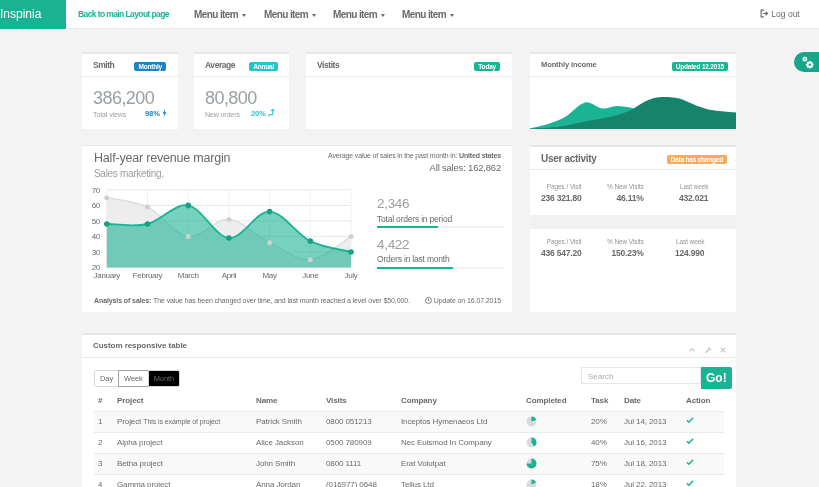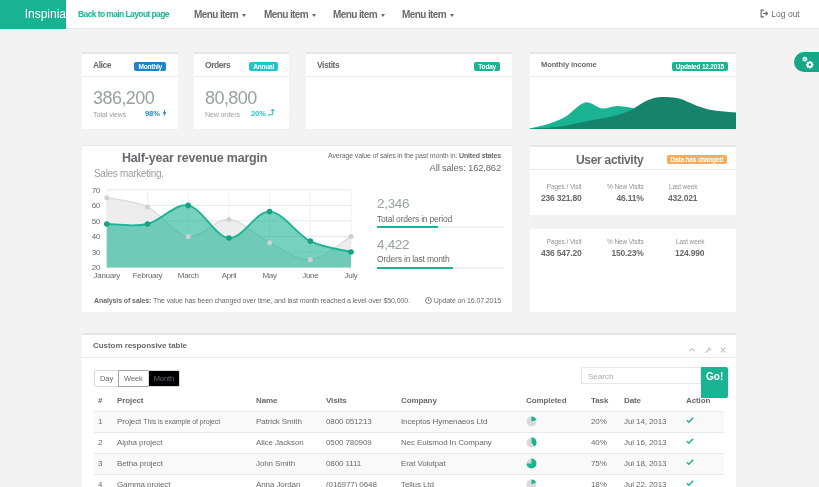--- a/index.html
+++ b/index.html
@@ -1,21 +1,21 @@
 <!DOCTYPE html>
 <html><head>
 <meta charset="utf-8">
 <style>
 * { margin:0; padding:0; box-sizing:border-box; }
 html,body { width:819px; height:487px; overflow:hidden; }
 body { background:#f3f3f4; font-family:"Liberation Sans", sans-serif; color:#676a6c; position:relative; }
 .abs { position:absolute; }
 
 #nav { position:absolute; left:0; top:0; width:819px; height:29px; background:#fff; border-bottom:1px solid #e7eaec; }
-#logo { position:absolute; left:0; top:0; width:66px; height:29px; background:#19b394; color:#fff; font-size:12px; line-height:29px; text-align:right; }
+#logo { position:absolute; left:0; top:0; width:66px; height:29px; background:#19b394; color:#fff; font-size:12px; line-height:29px; text-align:left; }
 #back { position:absolute; left:78px; top:0; line-height:29px; color:#1ab394; font-weight:bold; font-size:8.5px; letter-spacing:-0.6px; }
 .mi { position:absolute; top:0; line-height:29px; color:#676a6c; font-weight:bold; font-size:10px; letter-spacing:-0.6px; }
 .caret { display:inline-block; width:0; height:0; border-left:2.5px solid transparent; border-right:2.5px solid transparent; border-top:3.5px solid #676a6c; margin-left:2px; vertical-align:1px; }
 #logout { position:absolute; left:760px; top:0; line-height:29px; color:#676a6c; font-size:8.5px; }
 
 .ibox { position:absolute; background:#fff; border-top:2px solid #e4e6e9; }
 .ititle { height:23px; border-bottom:1px solid #e7eaec; position:relative; }
 .ititle h5 { position:absolute; left:11px; top:6px; font-size:8.5px; color:#676a6c; font-weight:bold; letter-spacing:-0.45px; }
 .badge { position:absolute; top:8px; color:#fff; font-size:6.5px; font-weight:bold; padding:1px 4px; border-radius:2px; line-height:1.15; letter-spacing:-0.2px; }
 .bignum { color:#9aa0a3; font-size:18px; letter-spacing:-0.55px; white-space:nowrap; line-height:20px; }
@@ -61,35 +61,35 @@
           <line x1="8.8" y1="3.2" x2="4.2" y2="7.8"></line>
         </g>
 <circle cx="6.5" cy="5.5" r="2.3"></circle>
         <circle cx="6.5" cy="5.5" r="1" fill="#18a689"></circle>
 </g>
 </svg>
 </div>
 
 <div class="ibox" style="left:82px; top:52px; width:96px; height:77px;">
   <div class="ititle">
-      <h5>Alice</h5>
+      <h5>Smith</h5>
       <span class="badge" style="right:12px; background:#1c84c6;">Monthly</span>
     </div>
   <div style="padding:11px 11px 0 11px; position:relative;">
     <div class="bignum">386,200</div>
     <div class="cardlbl">Total views</div>
     <div style="position:absolute; right:11px; top:32px; color:#1c84c6; font-weight:bold; font-size:7.5px;">98% <svg width="5" height="8" viewBox="0 0 10 16" style="vertical-align:-1px">
           <path d="M6.5 0 L1 9 H4.5 L3 16 L9 6.5 H5.5 Z" fill="#1c84c6"></path>
         </svg></div>
   </div>
 </div>
 
 <div class="ibox" style="left:194px; top:52px; width:95px; height:77px;">
   <div class="ititle">
-      <h5>Orders</h5>
+      <h5>Average</h5>
       <span class="badge" style="right:11px; background:#23c6c8;">Annual</span>
     </div>
   <div style="padding:11px 11px 0 11px; position:relative;">
     <div class="bignum">80,800</div>
     <div class="cardlbl">New orders</div>
     <div style="position:absolute; right:14px; top:32px; color:#23c6c8; font-weight:bold; font-size:7.5px;">20% <svg width="7" height="8" viewBox="0 0 12 14" style="vertical-align:-1px">
           <path d="M5 3.2 L8 0.5 L11 3.2 M8 1 V10 M8 10 H1.5 V12.5" fill="none" stroke="#23c6c8" stroke-width="1.8"></path>
         </svg></div>
   </div>
 </div>
@@ -107,21 +107,21 @@
       <span class="badge" style="right:8px; background:#1ab394; font-size:6.5px;">Updated 12.2015</span>
     </div>
   <svg width="206" height="52" viewBox="0 25 206 52" style="display:block;">
     <path d="M-2.0,76.8 C1.3,76.0 11.8,74.0 18.0,72.0 C24.2,70.0 28.8,68.6 35.0,65.0 C41.2,61.4 48.8,51.9 55.0,50.5 C61.2,49.1 66.5,55.9 72.0,56.5 C77.5,57.1 81.7,53.8 88.0,54.0 C94.3,54.2 103.0,56.2 110.0,57.5 C117.0,58.8 123.3,59.9 130.0,61.5 C136.7,63.1 143.3,65.2 150.0,67.0 C156.7,68.8 164.2,70.7 170.0,72.0 C175.8,73.3 178.8,74.2 185.0,75.0 C191.2,75.8 203.3,76.5 207.0,76.8 L207,77 L-2,77 Z" fill="#1ab394"></path>
     <path d="M-2.0,76.8 C3.3,76.4 19.7,75.9 30.0,74.5 C40.3,73.1 51.3,70.2 60.0,68.5 C68.7,66.8 75.3,66.2 82.0,64.5 C88.7,62.8 94.5,61.0 100.0,58.5 C105.5,56.0 110.5,51.6 115.0,49.5 C119.5,47.4 122.8,46.3 127.0,45.6 C131.2,44.9 136.0,45.0 140.0,45.2 C144.0,45.4 146.8,45.7 151.0,47.0 C155.2,48.3 160.8,51.4 165.0,53.0 C169.2,54.6 172.5,55.8 176.0,56.8 C179.5,57.8 182.5,58.3 186.0,58.8 C189.5,59.3 193.5,59.5 197.0,59.8 C200.5,60.1 205.3,60.5 207.0,60.6 L207,77 L-2,77 Z" fill="#17836b"></path>
   </svg>
 </div>
 
 <div class="ibox" style="left:82px; top:145px; width:430px; height:167px; border-top:1px solid #e7eaec;">
   <div style="position:absolute; left:12px; top:5px;">
-    <div style="font-size:12.5px; font-weight:bold; color:#676a6c; letter-spacing:-0.2px;margin-left:28px;">Half-year revenue margin</div>
+    <div style="font-size:12.5px; font-weight:normal; color:#676a6c; letter-spacing:-0.2px;">Half-year revenue margin</div>
     <div style="font-size:10px; color:#9a9da0; margin-top:3px; letter-spacing:-0.3px;">Sales marketing.</div>
   </div>
   <div style="position:absolute; right:11px; top:6px; text-align:right; color:#676a6c;">
     <div style="font-size:7px; letter-spacing:-0.15px;">Average value of sales in the past month in: <b>United states</b></div>
     <div style="font-size:9.5px; letter-spacing:-0.2px; margin-top:3px;">All sales: 162,862</div>
   </div>
   <svg width="300" height="140" viewBox="0 0 300 140" style="position:absolute; left:0; top:0;">
     <g stroke="#e7e7e7" stroke-width="1">
       <line x1="24.8" y1="43.9" x2="269" y2="43.9"></line>
       <line x1="24.8" y1="59.4" x2="269" y2="59.4"></line>
@@ -192,34 +192,34 @@
   </div>
   <div style="position:absolute; left:12px; top:151px; font-size:7px; letter-spacing:-0.1px; white-space:nowrap;"><b>Analysis of sales:</b> The value has been changed over time, and last month reached a level over $50,000.</div>
   <div style="position:absolute; right:11px; top:151px; font-size:7px; letter-spacing:-0.1px; white-space:nowrap;"><svg width="7" height="7" viewBox="0 0 14 14" style="vertical-align:-1px">
         <circle cx="7" cy="7" r="6" fill="none" stroke="#676a6c" stroke-width="1.6"></circle>
         <path d="M7 3.5 V7.2 L9.5 8.6" fill="none" stroke="#676a6c" stroke-width="1.6"></path>
       </svg> Update on 16.07.2015</div>
 </div>
 
 <div class="ibox" style="left:530px; top:145px; width:206px; height:167px;">
   <div class="ititle">
-      <h5 style="font-size:12px; letter-spacing:-0.3px;margin-left:35px;">User activity</h5>
+      <h5 style="font-size:10px; letter-spacing:-0.3px;">User activity</h5>
       <span class="badge" style="right:9px; background:#f8ac59; font-size:6.5px;">Data has changed</span>
     </div>
   <div style="position:relative;text-align:right;">
     <div style="height:45px; padding-top:13px; position:relative;">
       <div style="position:absolute; left:11px; top:13px;">
           <div class="ua-lbl">Pages / Visit</div>
           <div class="ua-val">236 321.80</div>
         </div>
       <div style="position:absolute; left:77px; top:13px;">
           <div class="ua-lbl">% New Visits</div>
           <div class="ua-val">46.11%</div>
         </div>
-      <div style="position:absolute; left:138px; top:13px;">
+      <div style="position:absolute; left:149px; top:13px;">
           <div class="ua-lbl">Last week</div>
           <div class="ua-val">432.021</div>
         </div>
     </div>
     <div style="height:7px; background:#f1f1f2;"></div>
     <div style="height:7px; background:#f1f1f2;"></div>
     <div style="height:37px; position:relative;">
       <div style="position:absolute; left:11px; top:9px;">
           <div class="ua-lbl">Pages / Visit</div>
           <div class="ua-val">436 547.20</div>
@@ -253,21 +253,21 @@
   </div>
   <div style="padding:9px 12px 0 12px;">
     <div style="height:16px; position:relative;">
       <div style="display:inline-flex; font-size:7.5px; color:#676a6c; letter-spacing:-0.1px;">
         <div style="border:1px solid #d7d8da; border-radius:2px 0 0 2px; padding:3px 5px; background:#fff;">Day</div>
         <div style="border:1px solid #9fa6a9; padding:3px 5px; background:#fff; margin-left:-1px;">Week</div>
         <div style="border:1px solid #d7d8da; border-radius:0 2px 2px 0; padding:3px 5px; background:#000000; margin-left:-1px;">Month</div>
       </div>
       <div style="position:absolute; left:487px; top:0; display:inline-flex;">
         <div style="width:120px; height:17px; border:1px solid #e5e6e7; padding:4px 6px; font-size:8px; color:#a7abad; background:#fff;">Search</div>
-        <div style="background:#1ab394; color:#fff; font-size:10px; font-weight:bold; padding:4px 5px; height:31px; border-radius:0 2px 2px 0;">Go!</div>
+        <div style="background:#1ab394; color:#fff; font-size:12px; font-weight:bold; padding:4px 5px; height:22px; border-radius:0 2px 2px 0;">Go!</div>
       </div>
     </div>
     <table style="margin-top:9px;">
       <colgroup>
           <col style="width:23px">
           <col style="width:139px">
           <col style="width:70px">
           <col style="width:75px">
           <col style="width:125px">
           <col style="width:65px">

